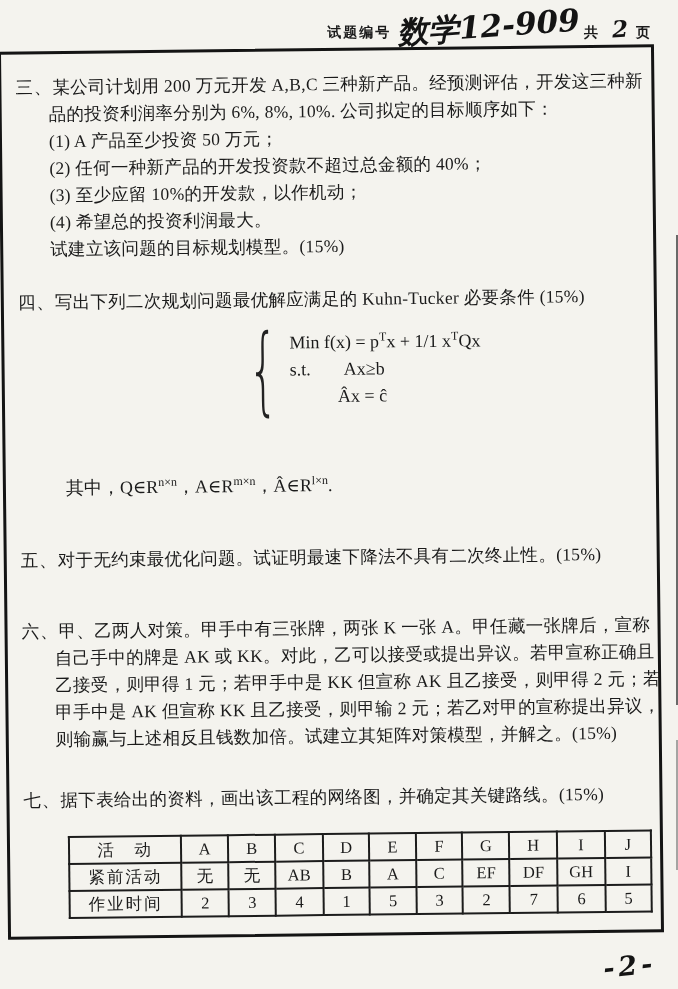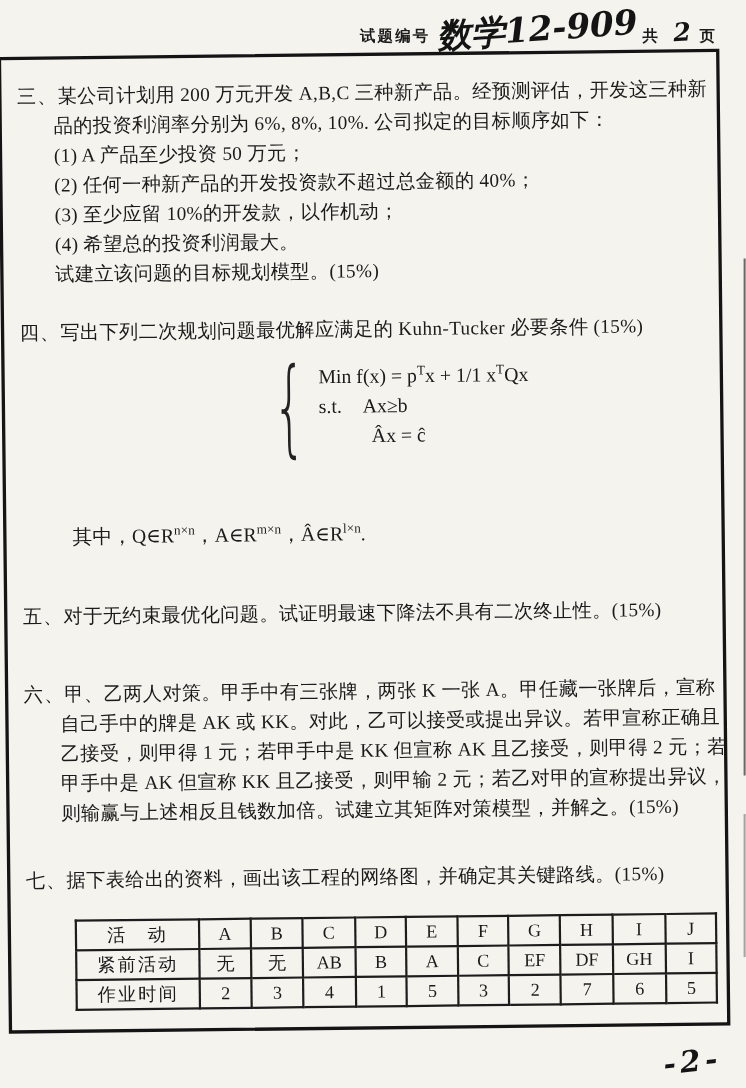--- a/index.html
+++ b/index.html
@@ -44,21 +44,21 @@
   
   .formula { display:flex; align-items:center; margin:14px 0 0 214px; }
   .brace {
     font-family:"DejaVu Sans",sans-serif;
     font-size:96px; font-weight:200; line-height:84px;
     display:inline-block; transform:scaleX(0.5); margin-right:-8px;
     color:#222;
   }
   .flines { margin-left:4px; }
   .fline { font-size:18px; line-height:27px; white-space:nowrap; }
-  .fline .st { margin-right:19px; }
+  .fline .st { margin-right:33px; }
   .fline.indent3 { padding-left:48px; }
   sup { font-size:12px; line-height:0; }
 
   .where { margin:62px 0 0 46px; font-size:18px; white-space:nowrap; }
 
   
   .acttable { margin:22px 0 0 44px; border-collapse:collapse; }
   .acttable td {
     border:2px solid #1c1c1c; text-align:center; vertical-align:middle;
     font-size:16.5px; height:23px; padding:1px 2px; white-space:nowrap;

